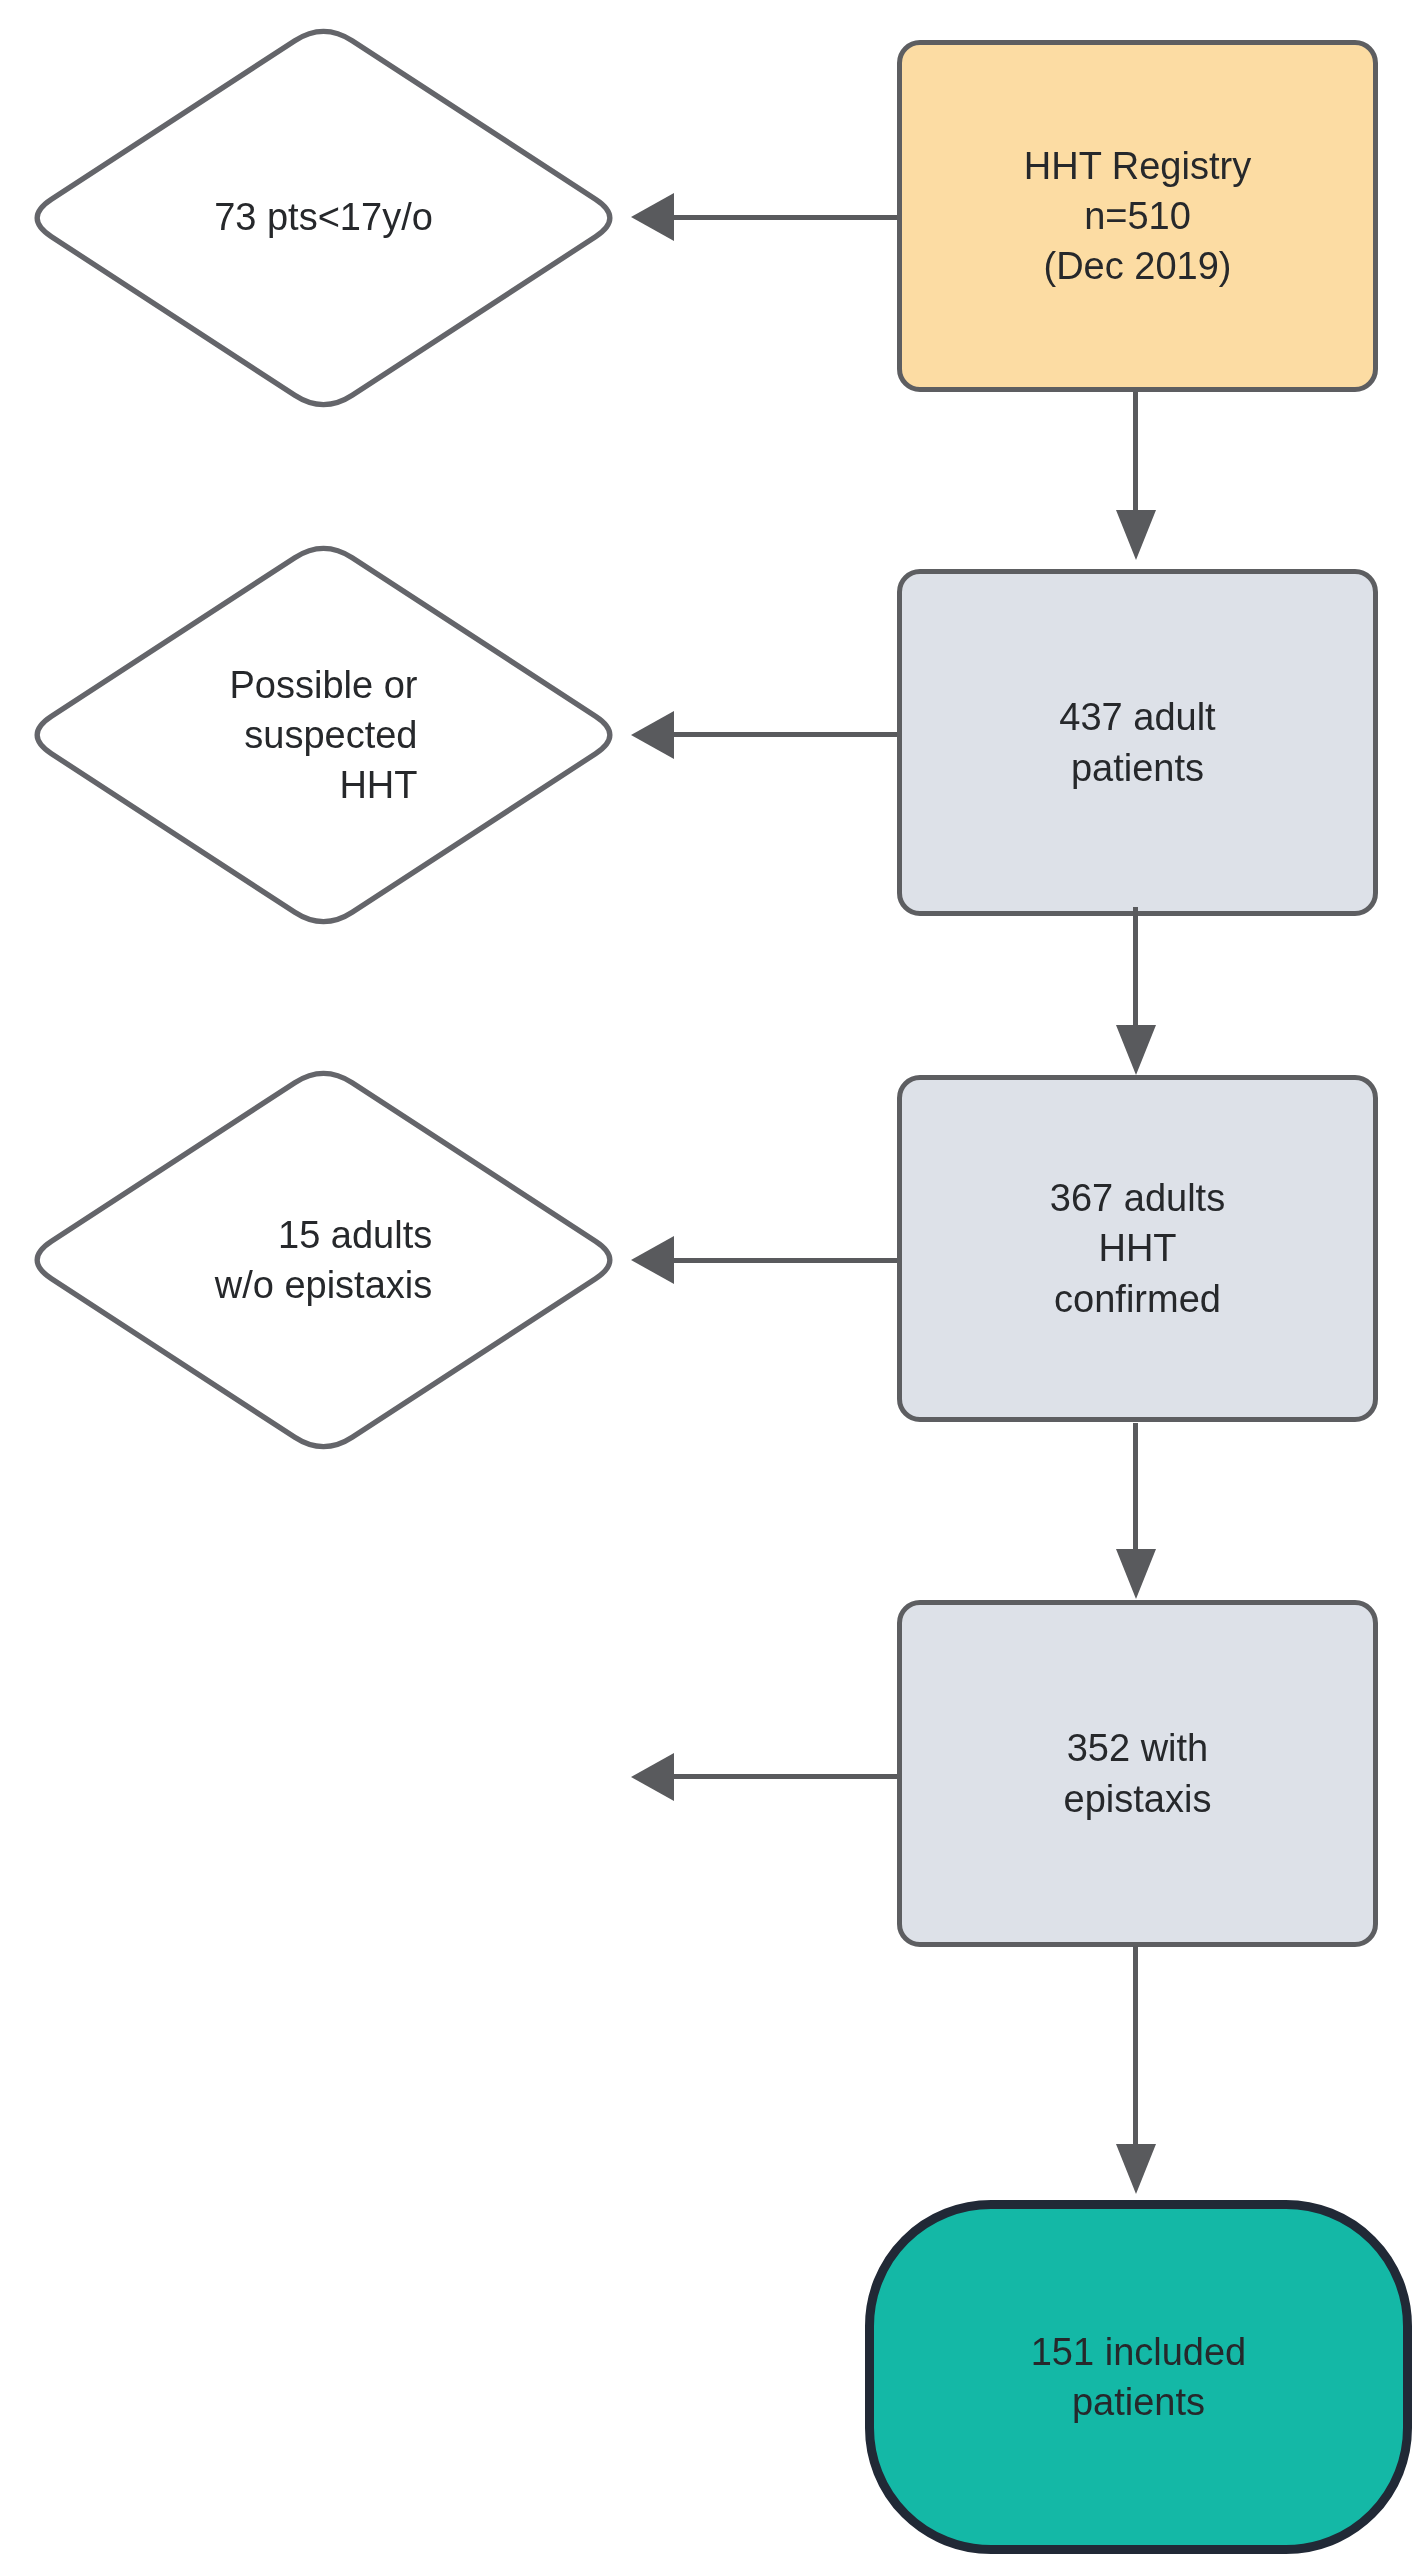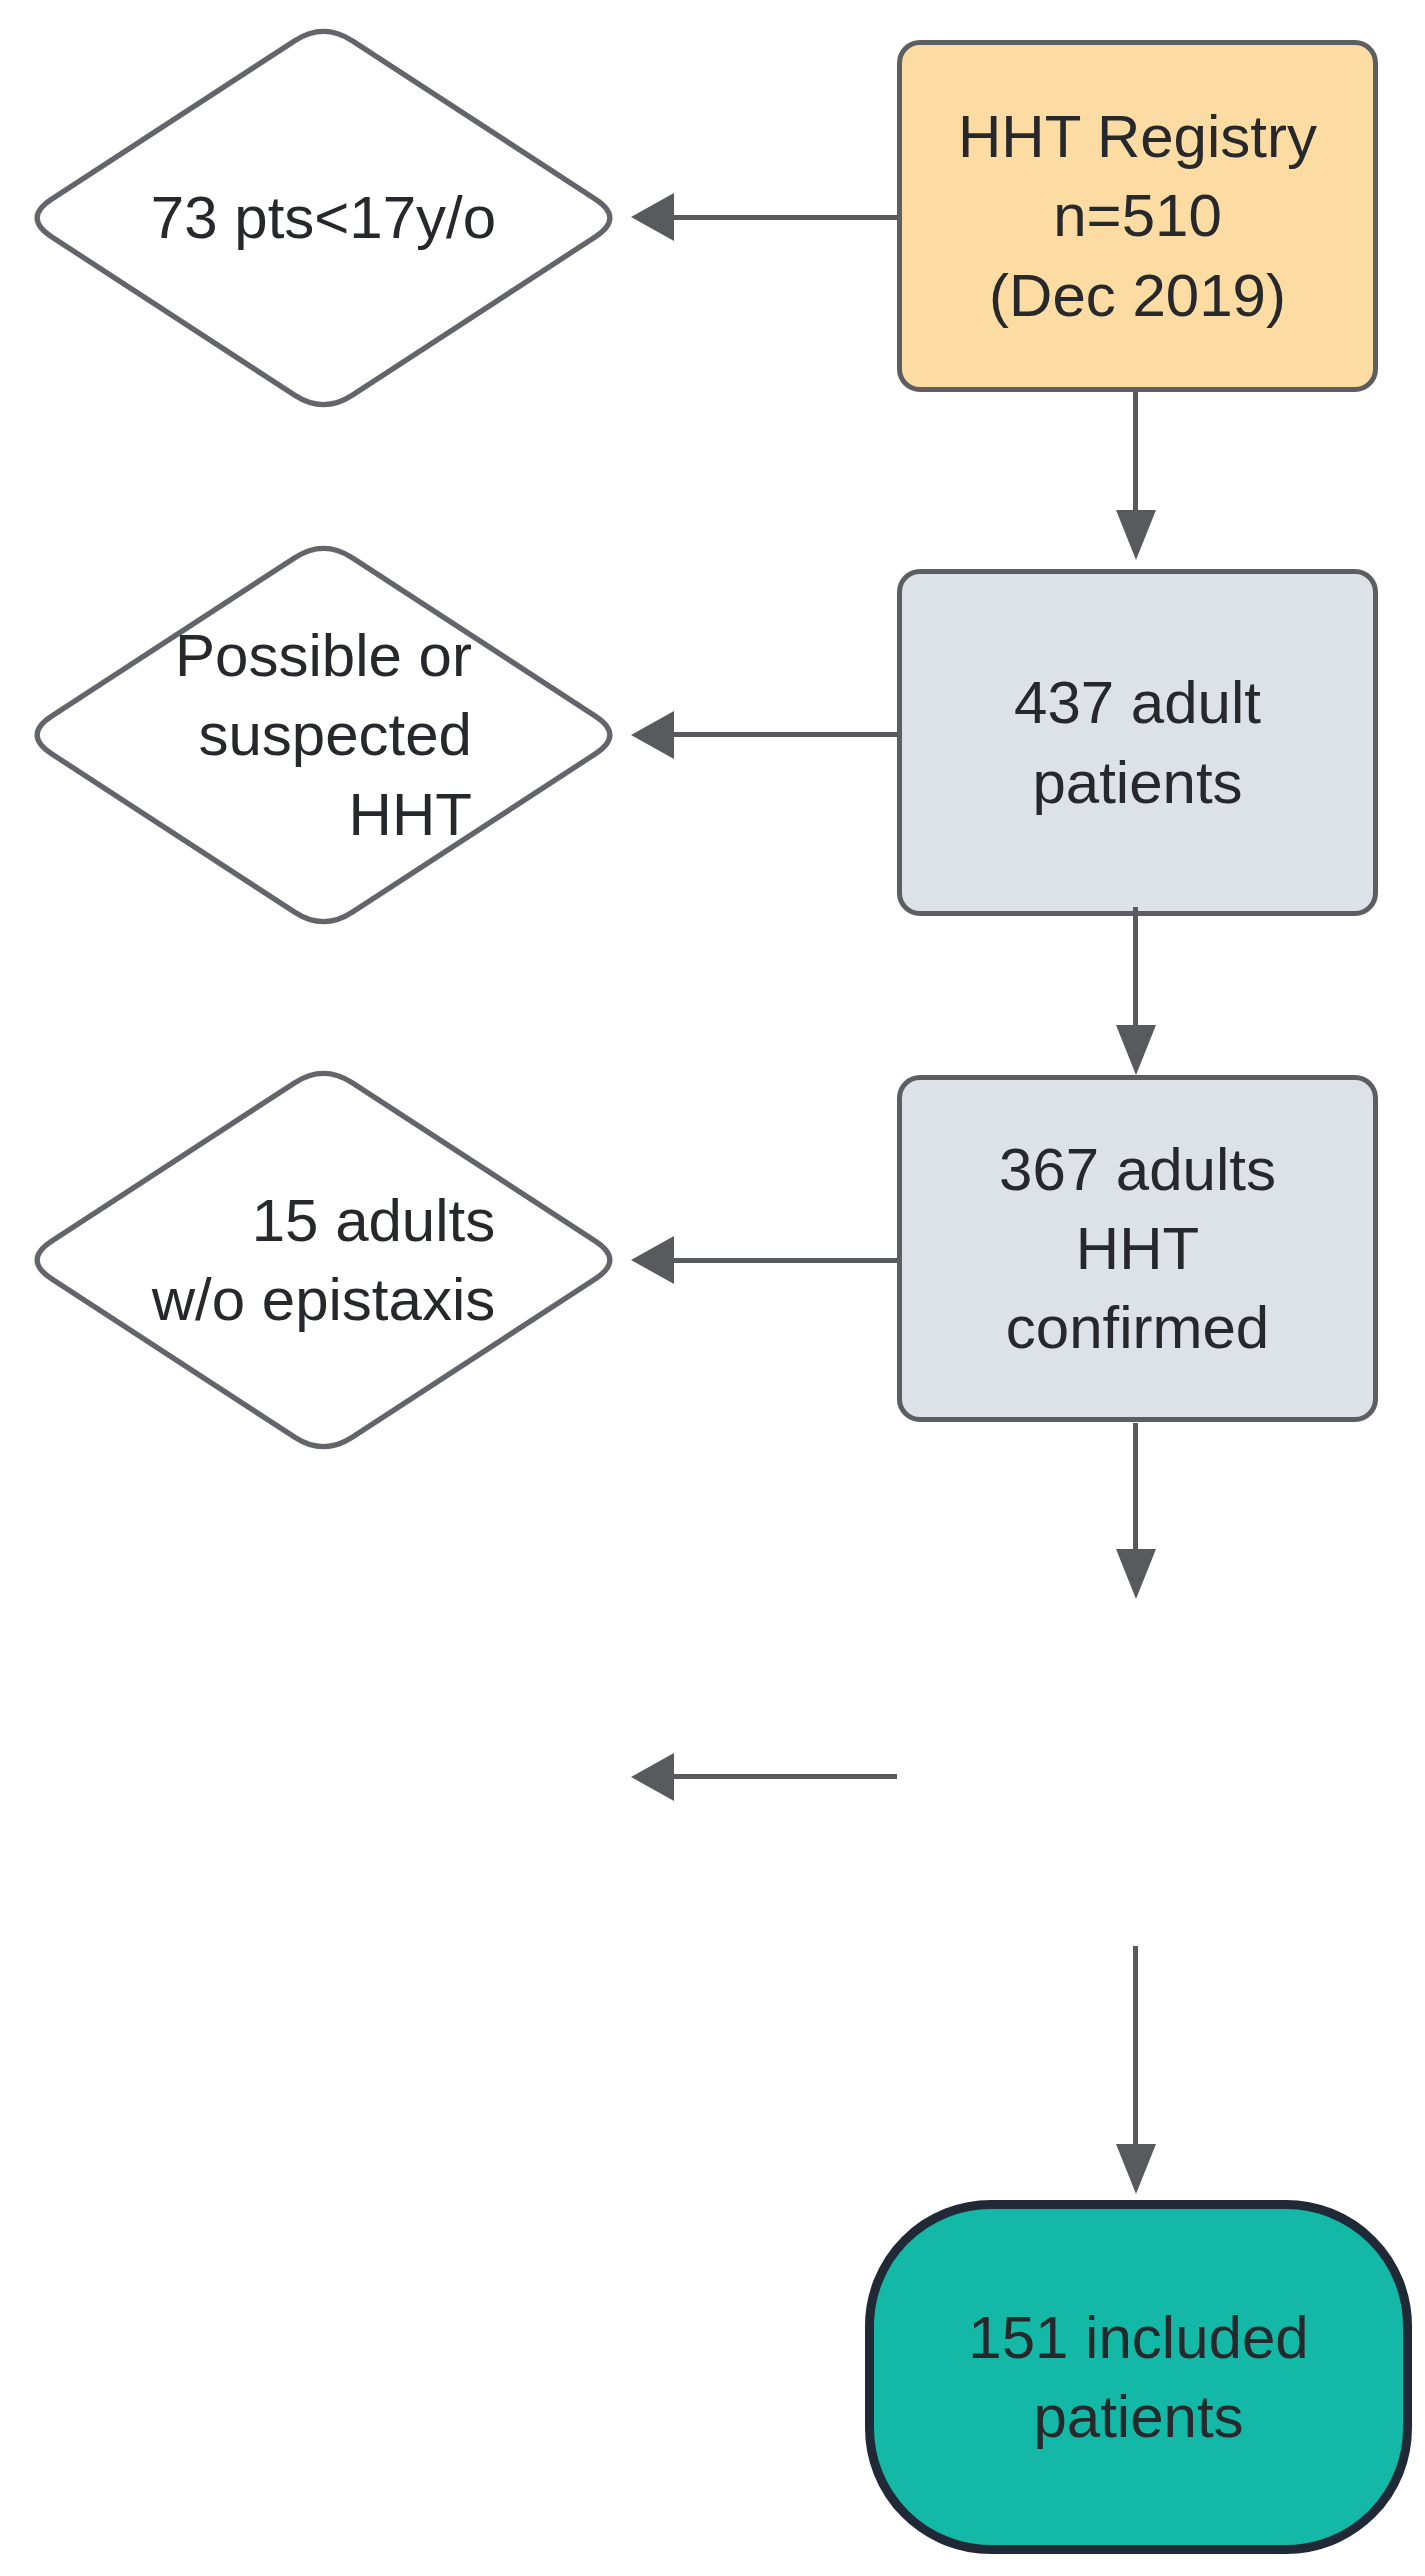--- a/index.html
+++ b/index.html
@@ -16,21 +16,21 @@
     border:5.3px solid #5D5E61;
     border-radius:23px;
     display:flex; align-items:center; justify-content:center;
     text-align:center;
   }
   .box.orange   { background:#FCDCA3; }
   .box.graybox  { background:#DDE1E8; }
   .box.terminal { background:#14b8a6; border:9.1px solid #212936; border-radius:126px; }
   .nodelabel {
     white-space:pre-line;
-    font-size:60px;
+    font-size:38px;
     line-height:1.32;
     color:#26282B;
   }
   .diamond { position:absolute; width:609px; height:400px; }
   .diamond svg { position:absolute; left:0; top:0; display:block; }
   .dlabel {
     position:absolute; inset:0;
     display:flex; align-items:center; justify-content:center;
     text-align:right;
   }
@@ -95,20 +95,24 @@
     <span class="nodelabel">437 adult
 patients</span>
   </div>
 
   <div class="box graybox" style="left:897px; top:1075px; width:481px; height:347px;">
     <span class="nodelabel">367 adults
 HHT
 confirmed</span>
   </div>
 
+  <div class="box graybox" style="left:897px; top:1600px; width:481px; height:347px;">
+    <span class="nodelabel">352 with
+epistaxis</span>
+  </div>
 
   <div class="box terminal" style="left:865px; top:2200px; width:547px; height:354px;">
     <span class="nodelabel">151 included
 patients</span>
   </div>
 
   <div class="hline" style="left:673px; top:215px; width:224px;"></div>
   <div class="tri-left" style="left:631px; top:193px;"></div>
 
   <div class="hline" style="left:673px; top:732px; width:224px;"></div>

